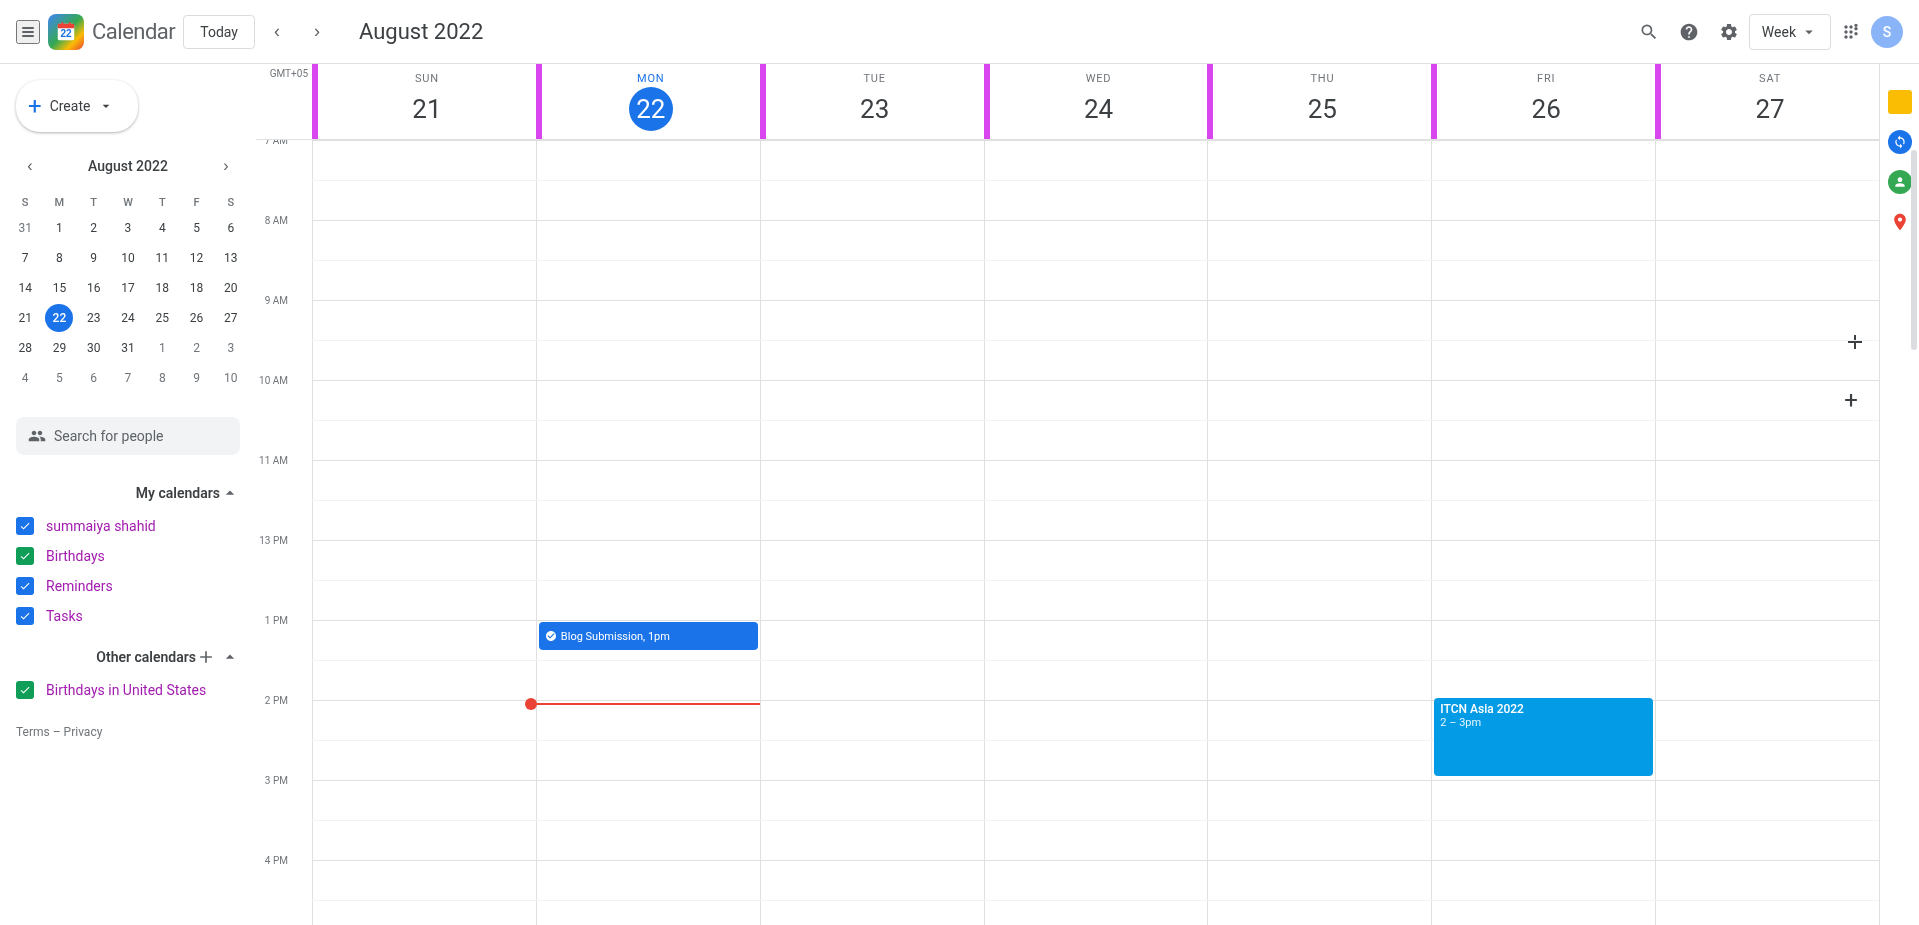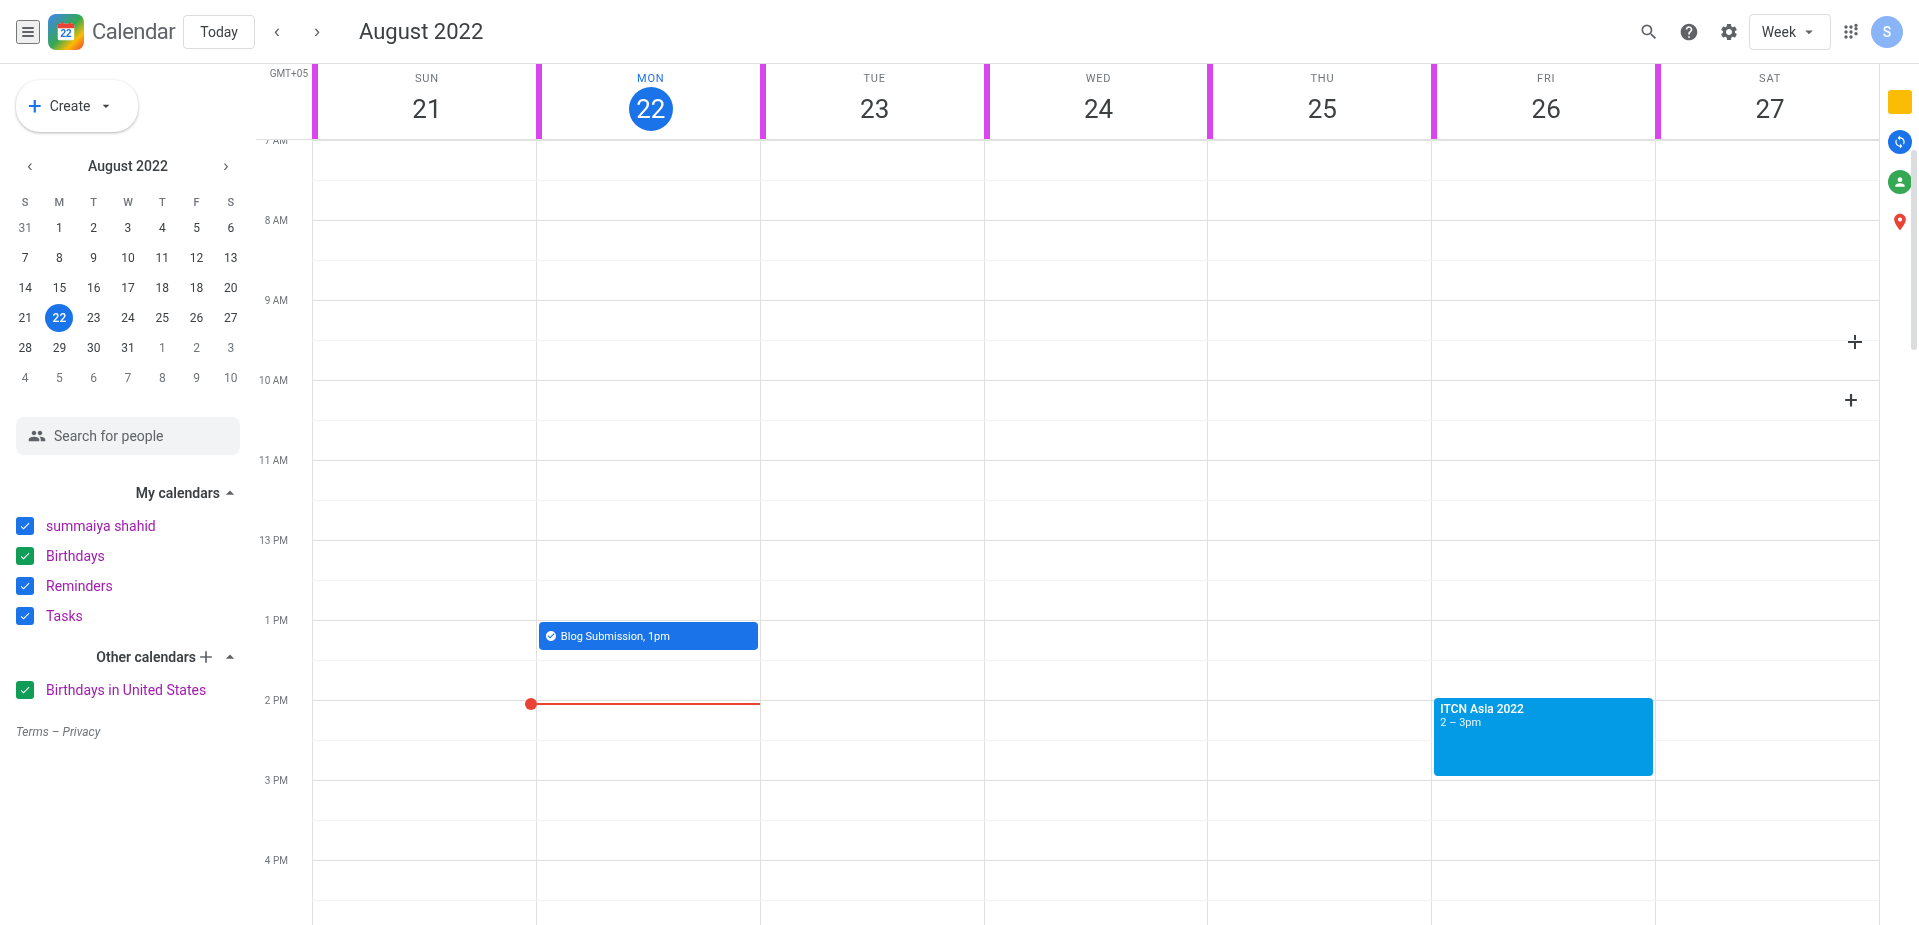--- a/index.html
+++ b/index.html
@@ -47,21 +47,21 @@
     .cal-section { padding: 4px 0; }
     .cal-section-header { display: flex; align-items: center; justify-content: flex-end; padding: 8px 16px; cursor: pointer; }
     .cal-section-title { font-size: 14px; font-weight: 600; color: #3c4043; }
     .cal-section-actions { display: flex; align-items: center; gap: 4px; }
     .cal-item { display: flex; align-items: center; gap: 12px; padding: 6px 16px; cursor: pointer; }
     .cal-checkbox { width: 18px; height: 18px; border-radius: 3px; display: flex; align-items: center; justify-content: center; flex-shrink: 0; }
     .cal-item-label { font-size: 14px; color: #a21caf; }
 
     
     .sidebar-footer { padding: 16px; font-size: 12px; color: #70757a; }
-    .sidebar-footer a { color: #70757a; text-decoration: none; font-style: italic; }
+    .sidebar-footer a { color: #70757a; text-decoration: none; }
 
     
     .cal-main { flex: 1; display: flex; flex-direction: column; overflow: hidden; position: relative; }
 
     
     .week-header { display: flex; border-bottom: 1px solid #e0e0e0; flex-shrink: 0; }
     .week-header-gutter { width: 56px; flex-shrink: 0; }
     .week-day-col { flex: 1; text-align: center; padding: 8px 0; border-left: 6px solid #d946ef; }
     .week-day-name { font-size: 11px; color: #70757a; text-transform: uppercase; letter-spacing: 0.8px; }
     .week-day-num { font-size: 26px; color: #3c4043; font-weight: 400; display: inline-flex; align-items: center; justify-content: center; width: 44px; height: 44px; border-radius: 50%; margin-top: 2px; }

